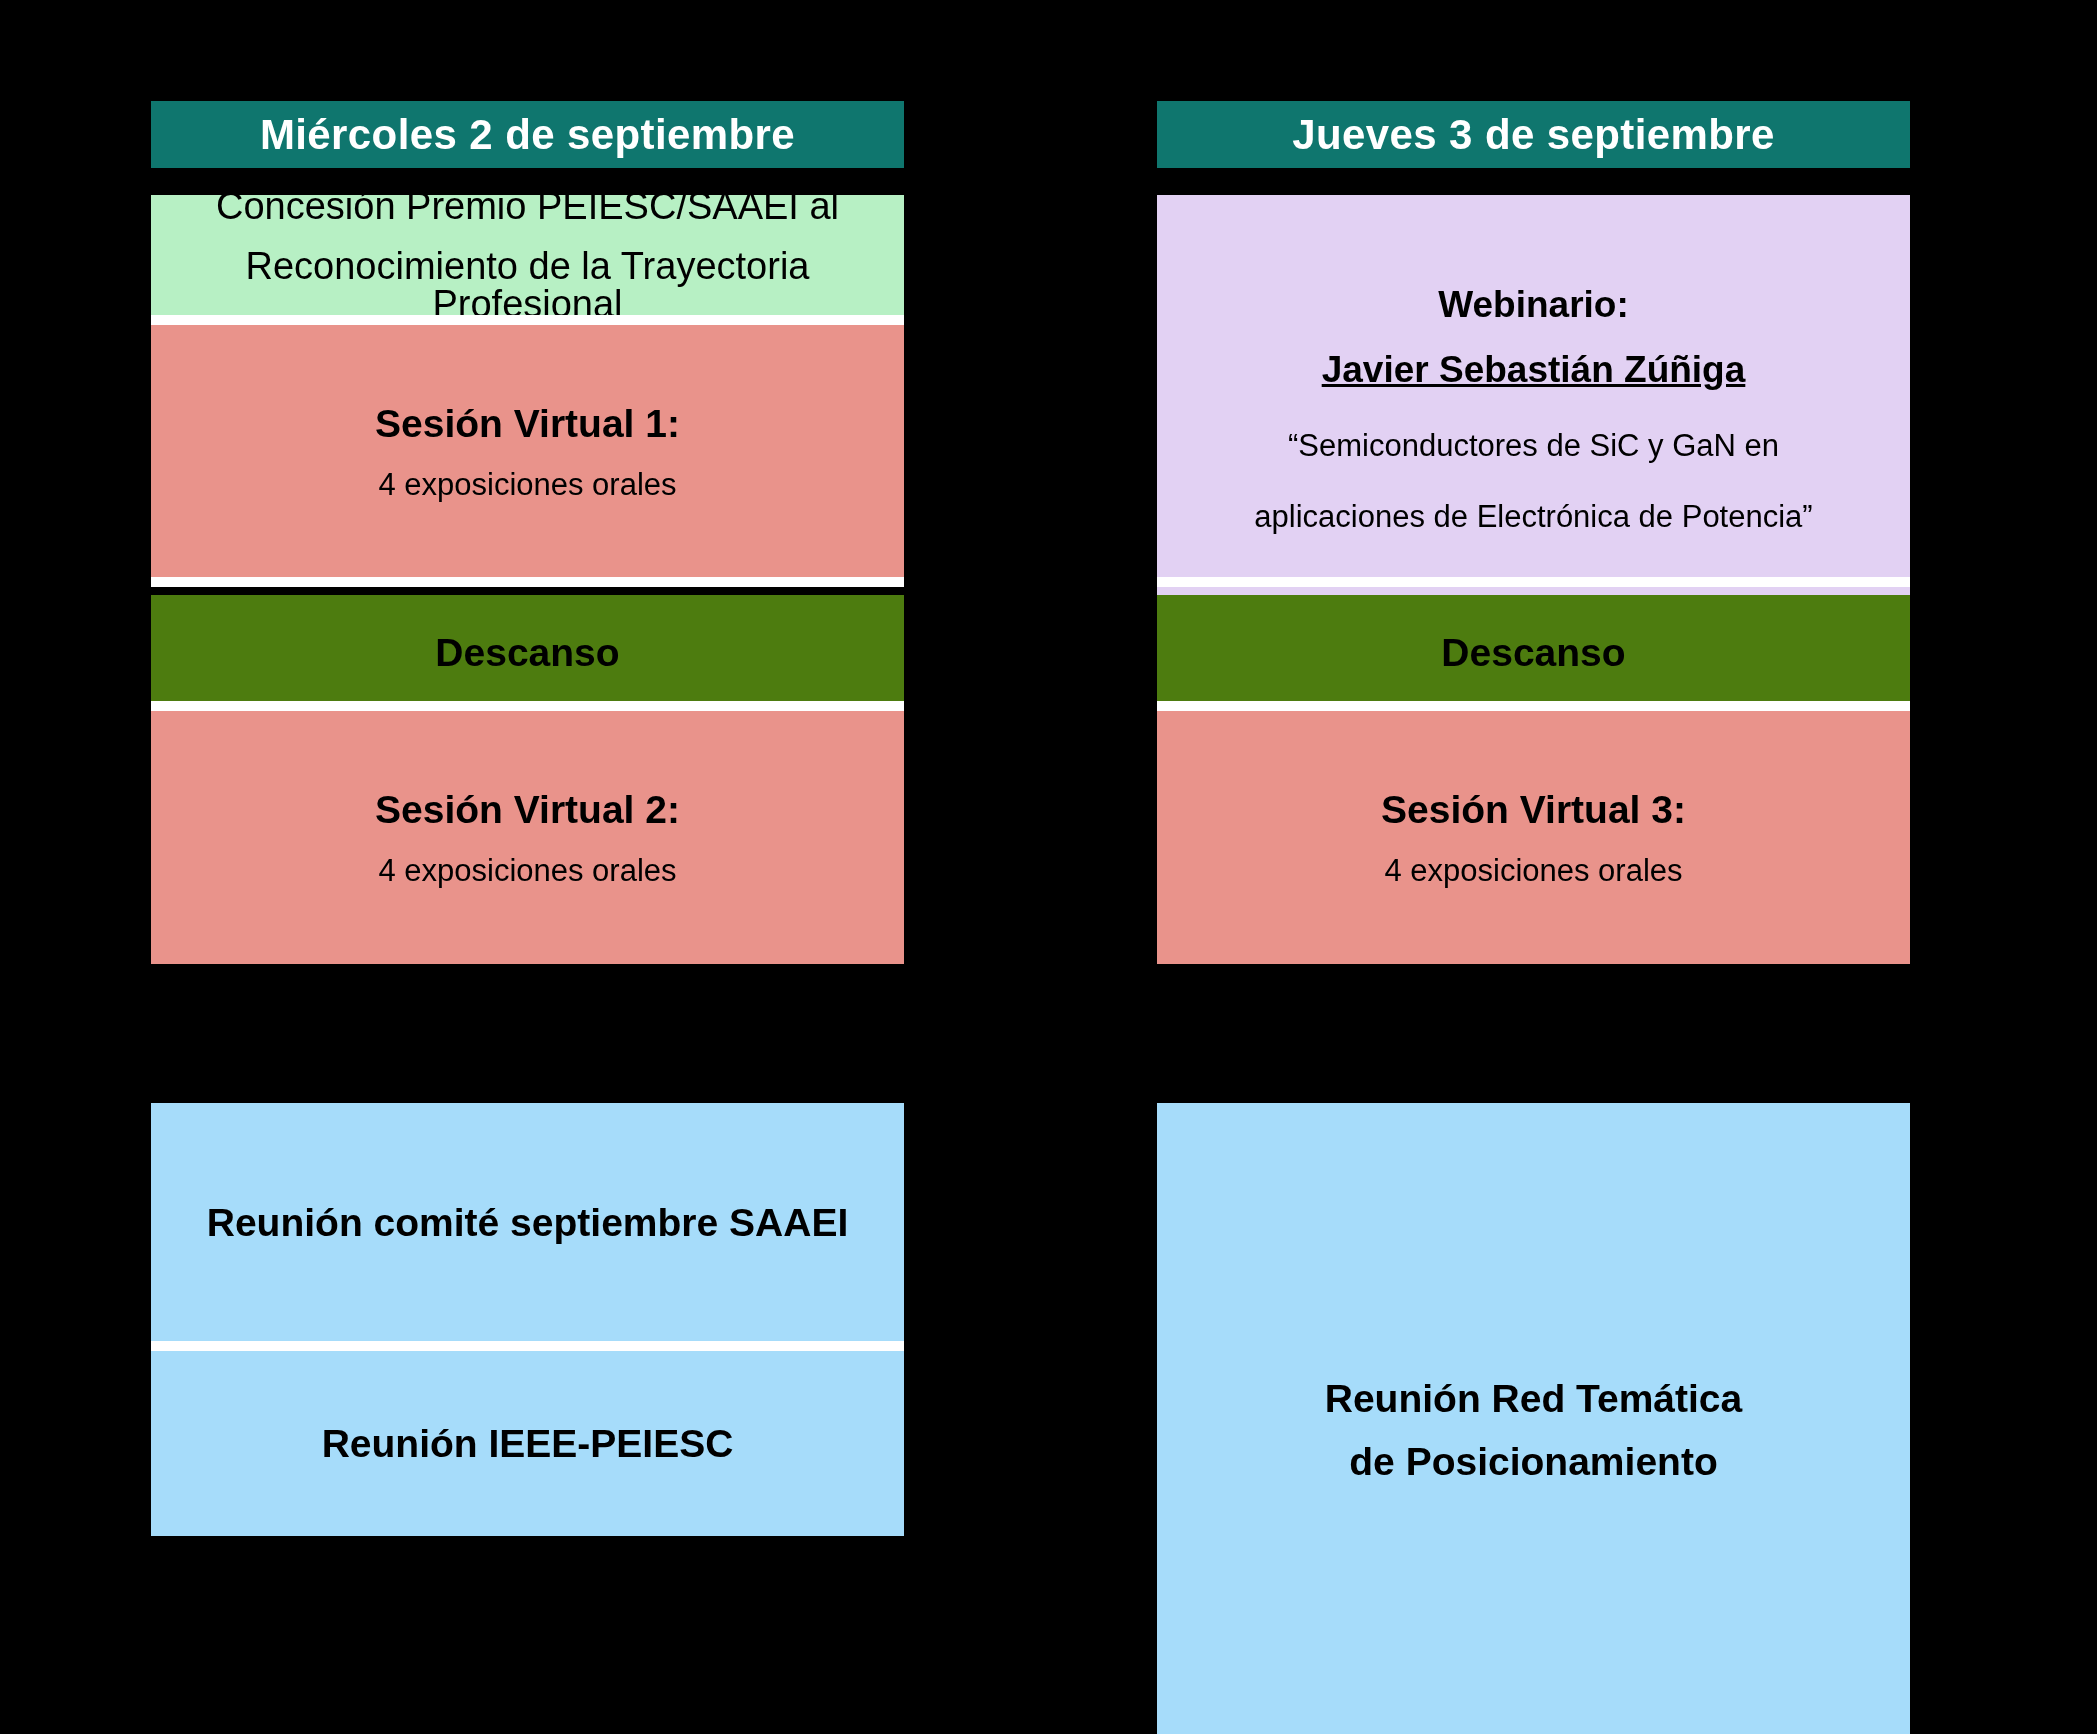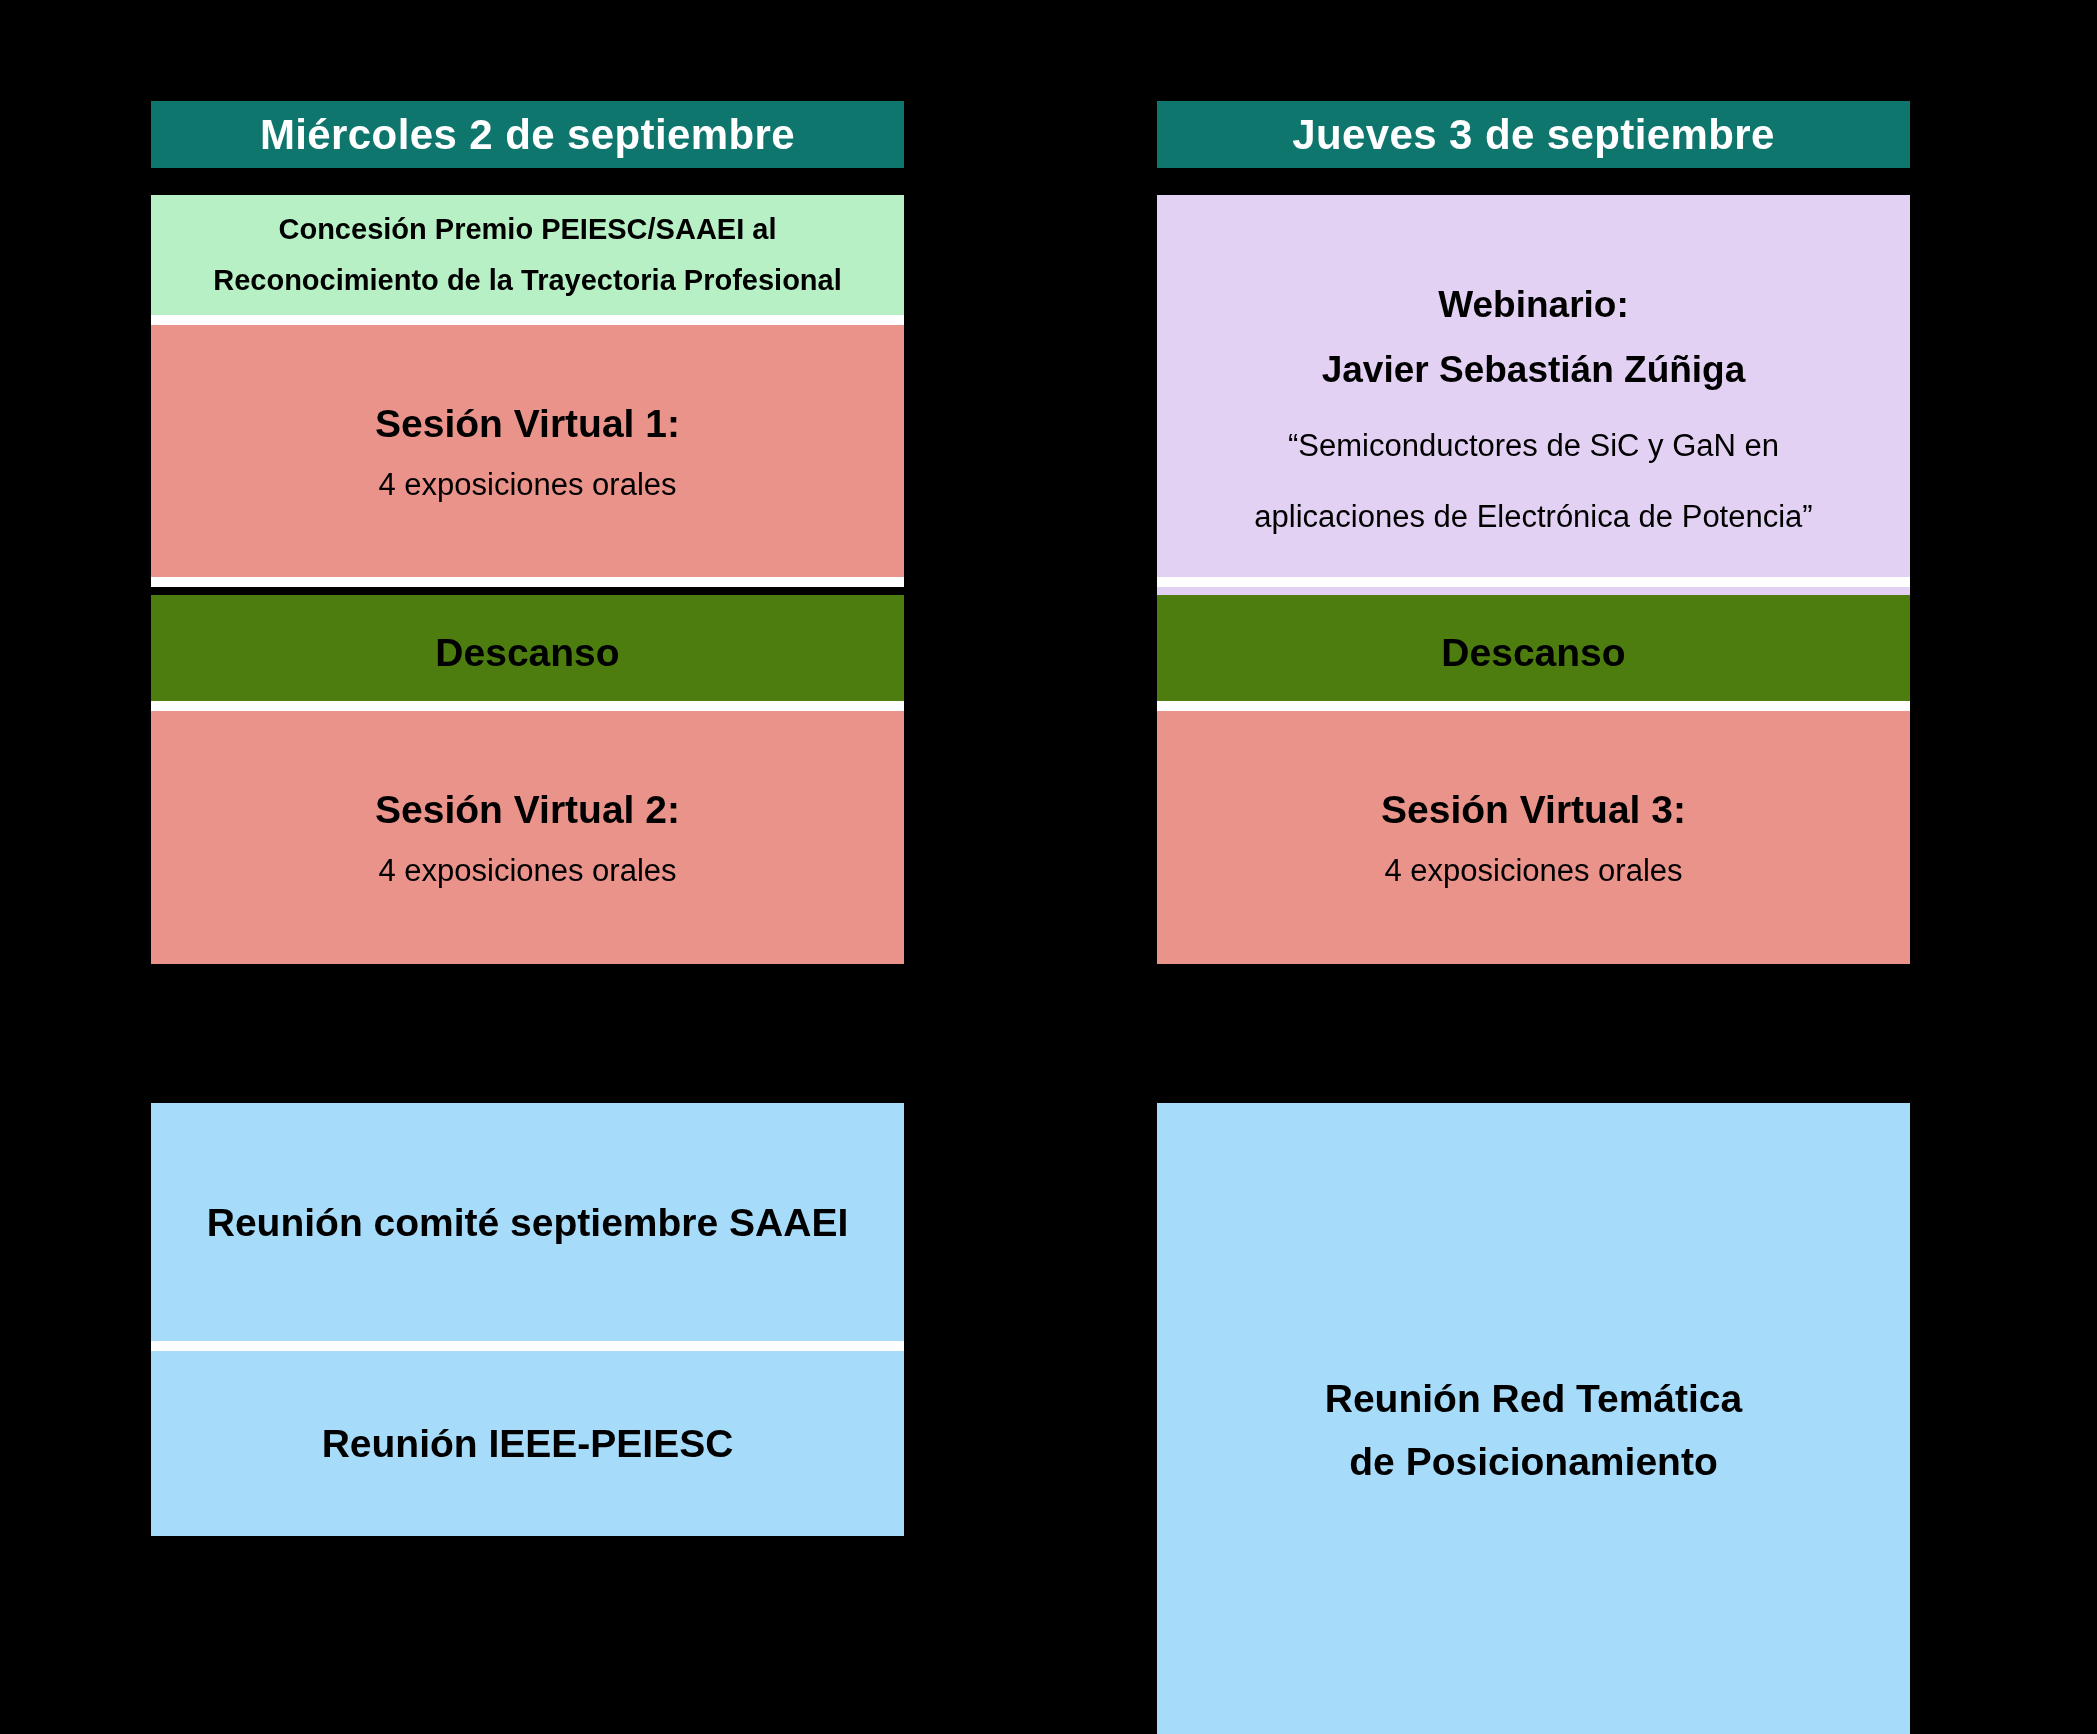--- a/index.html
+++ b/index.html
@@ -16,30 +16,30 @@
     display:flex;flex-direction:column;
     align-items:center;justify-content:center;
     text-align:center;color:#000;
     box-sizing:border-box;
   }
   .day-header{
     background:#0f766e;color:#ffffff;
     font-size:42px;font-weight:700;letter-spacing:0.4px;
   }
   .award{background:#b7f0c4;}
-  .award .l{font-size:29px;font-weight:700;line-height:1.0;}
+  .award .l{font-size:38px;font-weight:400;line-height:1.0;}
   .award{gap:22px;padding:0 17px;}
   .session{background:#e9938b;gap:26px;}
   .session .title{font-size:39px;font-weight:700;line-height:1;}
   .session .subtitle{font-size:31px;font-weight:400;line-height:1;}
   .break{background:#4d7c0f;margin-top:8px;}
   .break .title{font-size:39px;font-weight:700;line-height:1;}
   .webinar{background:#e2d1f3;gap:0;padding:0 17px;}
   .webinar .b1{font-size:37px;font-weight:700;line-height:1;}
-  .webinar .b2{font-size:37px;font-weight:700;line-height:1;margin-top:28px;}
+  .webinar .b2{font-size:37px;font-weight:700;line-height:1;margin-top:28px;text-decoration:underline;}
   .webinar .q1{font-size:31px;font-weight:400;line-height:1;margin-top:42px;}
   .webinar .q2{font-size:31px;font-weight:400;line-height:1;margin-top:40px;}
   .meeting{background:#a6dcfa;}
   .meeting .l{font-size:39px;font-weight:700;line-height:1;}
   .meeting2lines{gap:24px;}
   .rule{position:absolute;left:0;width:100%;height:10px;background:#ffffff;}
   
   .y-header{top:101px;height:67px;}
   .y-award{top:195px;height:120px;}
   .y-webinar{top:195px;height:428px;}

